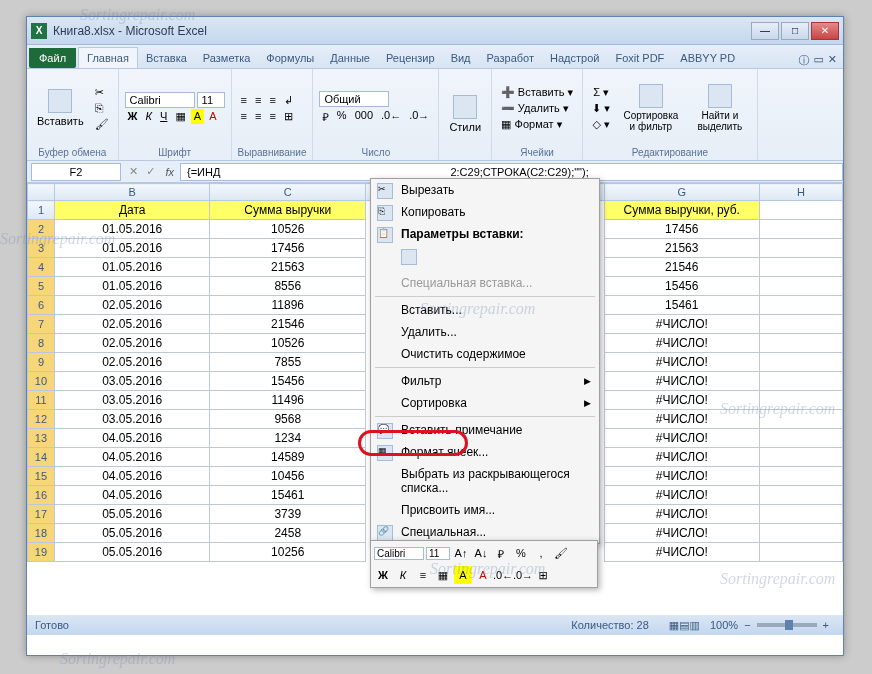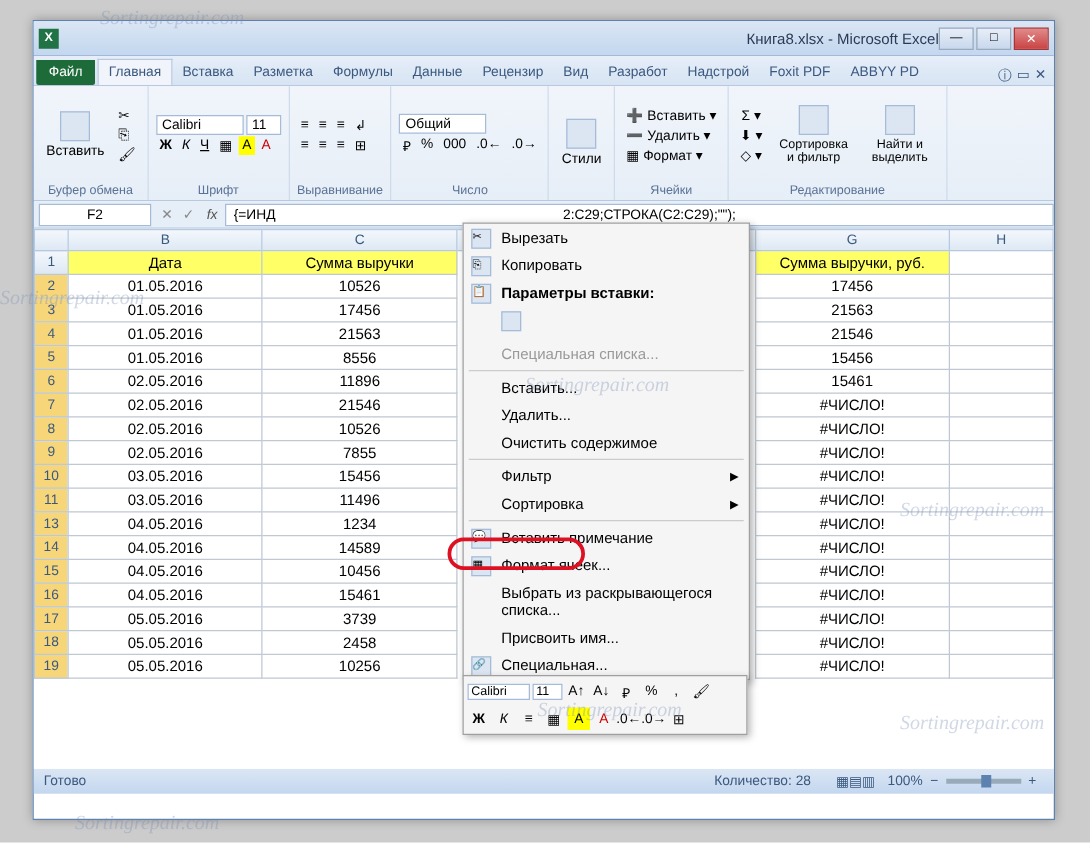--- a/index.html
+++ b/index.html
@@ -1,20 +1,20 @@
 <!DOCTYPE html>
 <html><head>
 <meta charset="utf-8">
 <style>
 * { box-sizing: border-box; font-family: 'Segoe UI', Tahoma, sans-serif; }
 body { margin: 0; background: #ccc; width: 872px; height: 674px; overflow: hidden; position: relative; }
 .window { position: absolute; top: 16px; left: 26px; width: 818px; height: 640px; background: #fff; border: 1px solid #5e82b0; box-shadow: 0 0 8px rgba(0,0,0,0.3); }
 .titlebar { height: 28px; background: linear-gradient(#dbe6f4,#c3d7ef); display: flex; align-items: center; padding: 0 4px; border-bottom: 1px solid #a4b9d5; }
 .titlebar .excel-icon { width: 16px; height: 16px; background: #217346; color: #fff; font-size: 10px; font-weight: bold; display: flex; align-items: center; justify-content: center; margin-right: 6px; }
-.titlebar .title { flex: 1; text-align: right; font-size: 12px; color: #2b3b55; }
+.titlebar .title { flex: 1; text-align: left; font-size: 12px; color: #2b3b55; }
 .titlebar .winbtns { display: flex; gap: 2px; }
 .titlebar .winbtn { width: 28px; height: 18px; background: linear-gradient(#e8eef8,#c8d8ed); border: 1px solid #9ab; font-size: 10px; display: flex; align-items: center; justify-content: center; cursor: pointer; }
 .titlebar .winbtn.close { background: linear-gradient(#e28a8a,#c94444); color: #fff; border-color: #a33; }
 .ribbon-tabs { height: 24px; background: linear-gradient(#e6eef9,#d7e4f3); display: flex; align-items: flex-end; border-bottom: 1px solid #b6c9e0; font-size: 11px; }
 .file-tab { background: #1e6b3a; color: #fff; padding: 4px 10px; border-radius: 0 0 2px 2px; margin: 0 2px; cursor: pointer; }
 .rtab { padding: 4px 8px; color: #3b597f; cursor: pointer; }
 .rtab.active { background: #f1f5fb; border: 1px solid #b6c9e0; border-bottom: none; color: #3b597f; }
 .ribbon { height: 92px; background: linear-gradient(#f1f5fb,#e6eef7); border-bottom: 1px solid #b6c9e0; display: flex; font-size: 11px; }
 .rgroup { border-right: 1px solid #cfdbeb; padding: 2px 6px 0 6px; display: flex; flex-direction: column; }
 .rgroup .body { flex: 1; display: flex; align-items: center; gap: 4px; }
@@ -295,20 +295,28 @@
           </tr>
           <tr>
             <th class="rowh sel">11</th>
             <td>03.05.2016</td>
             <td class="rt">11496</td>
             <td style="border:none"></td>
             <td class="rt">#ЧИСЛО!</td>
             <td></td>
           </tr>
           <tr>
+            <th class="rowh sel">12</th>
+            <td>03.05.2016</td>
+            <td class="rt">9568</td>
+            <td style="border:none"></td>
+            <td class="rt">#ЧИСЛО!</td>
+            <td></td>
+          </tr>
+          <tr>
             <th class="rowh sel">13</th>
             <td>04.05.2016</td>
             <td class="rt">1234</td>
             <td style="border:none"></td>
             <td class="rt">#ЧИСЛО!</td>
             <td></td>
           </tr>
           <tr>
             <th class="rowh sel">14</th>
             <td>04.05.2016</td>
@@ -378,21 +386,21 @@
       </span>
     <span style="padding:0 6px">+</span>
   </div>
 </div>
 
 <div class="context-menu">
   <div class="mi"><span class="ic">✂</span><span>Вырезать</span></div>
   <div class="mi"><span class="ic">⎘</span><span>Копировать</span></div>
   <div class="mi"><span class="ic">📋</span><b>Параметры вставки:</b></div>
   <div class="mi" style="padding-left:30px"><span class="ic" style="position:static;display:inline-block"></span></div>
-  <div class="mi disabled">Специальная списка...</div>
+  <div class="mi disabled">Специальная вставка...</div>
   <div class="sep"></div>
   <div class="mi">Вставить...</div>
   <div class="mi">Удалить...</div>
   <div class="mi">Очистить содержимое</div>
   <div class="sep"></div>
   <div class="mi"><span>Фильтр</span><span class="arrow">▶</span></div>
   <div class="mi"><span>Сортировка</span><span class="arrow">▶</span></div>
   <div class="sep"></div>
   <div class="mi"><span class="ic">💬</span><span>Вставить примечание</span></div>
   <div class="mi"><span class="ic">▦</span><span>Формат ячеек...</span></div>

